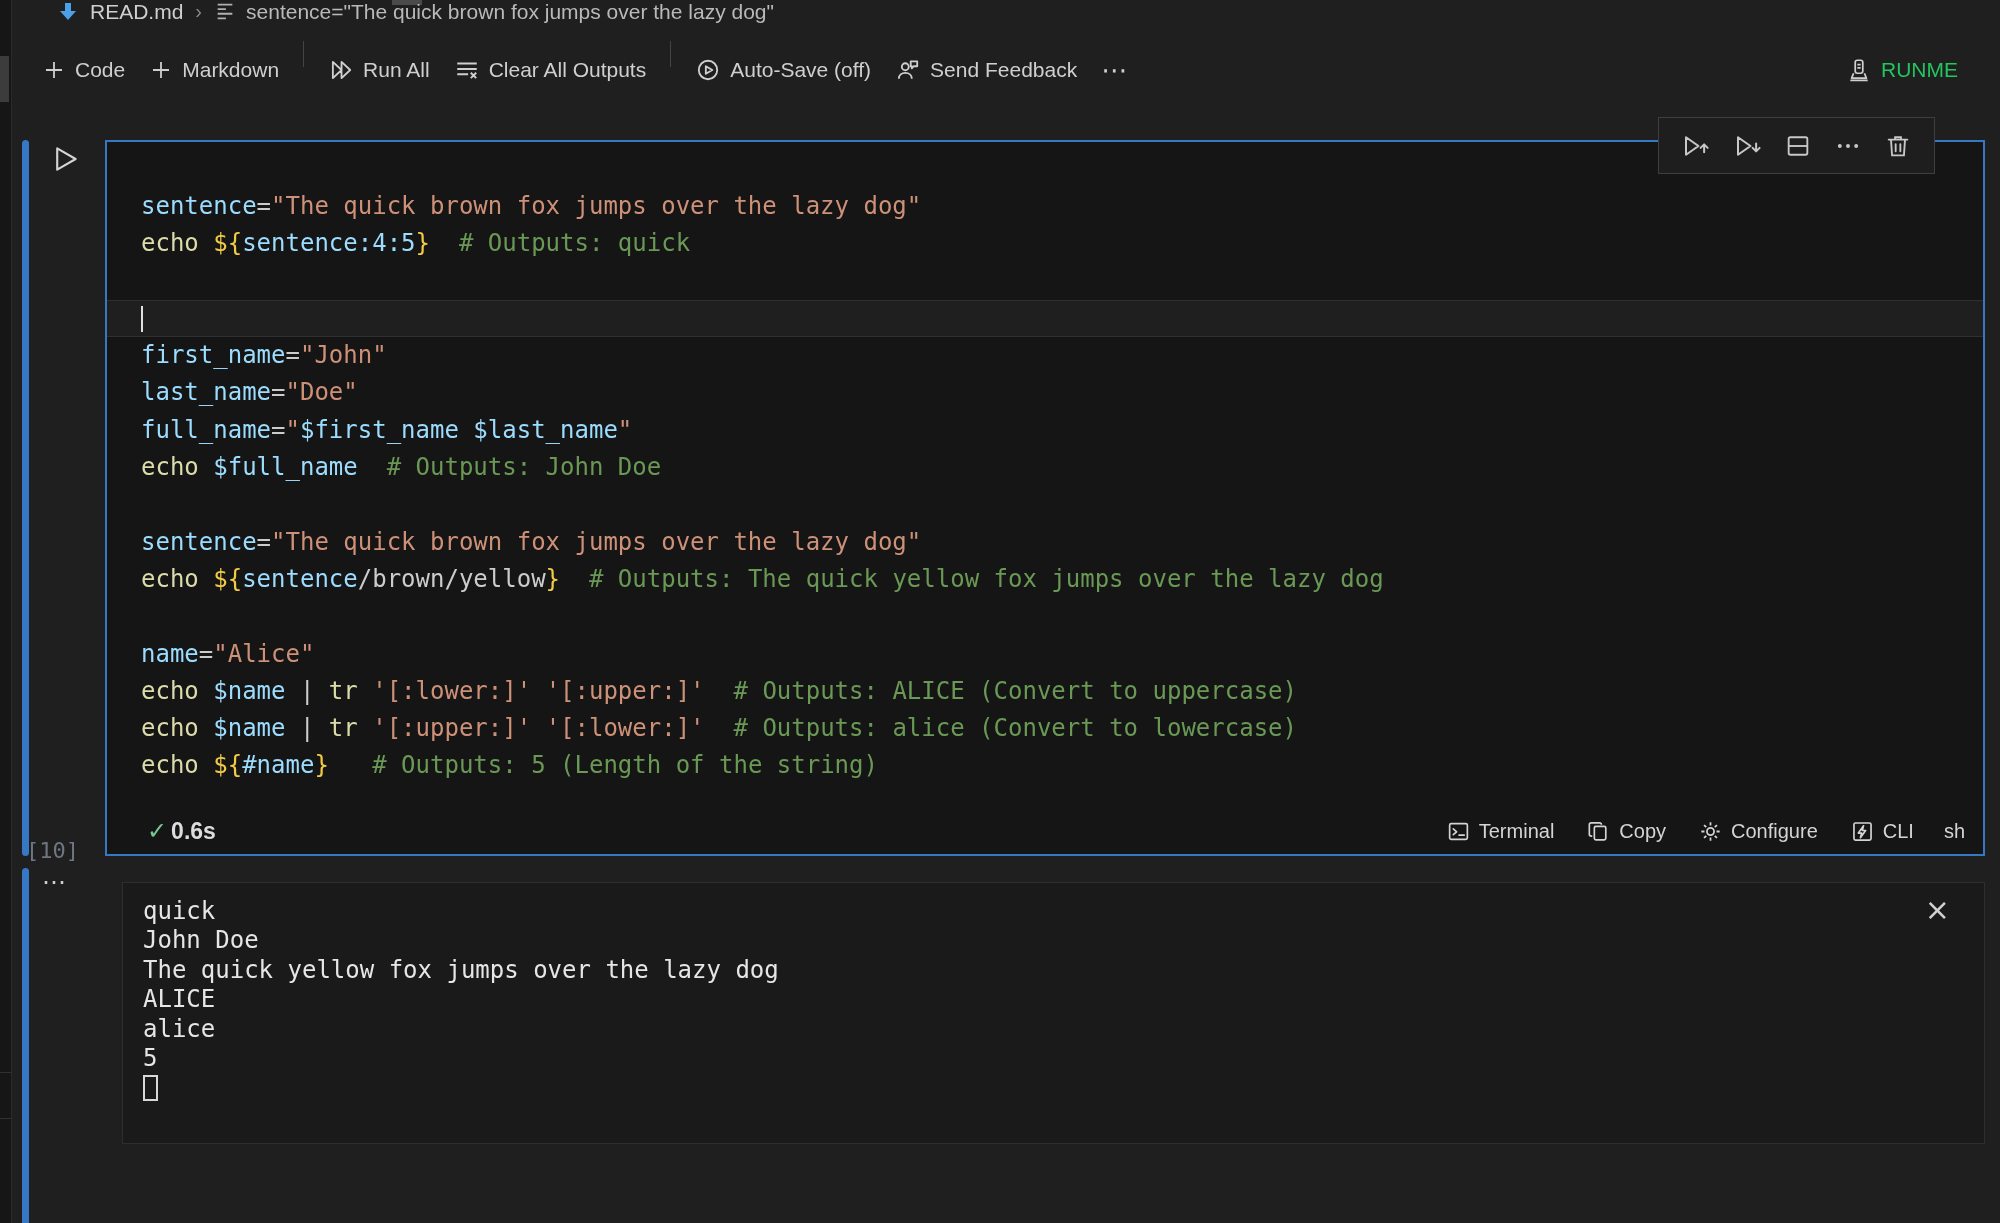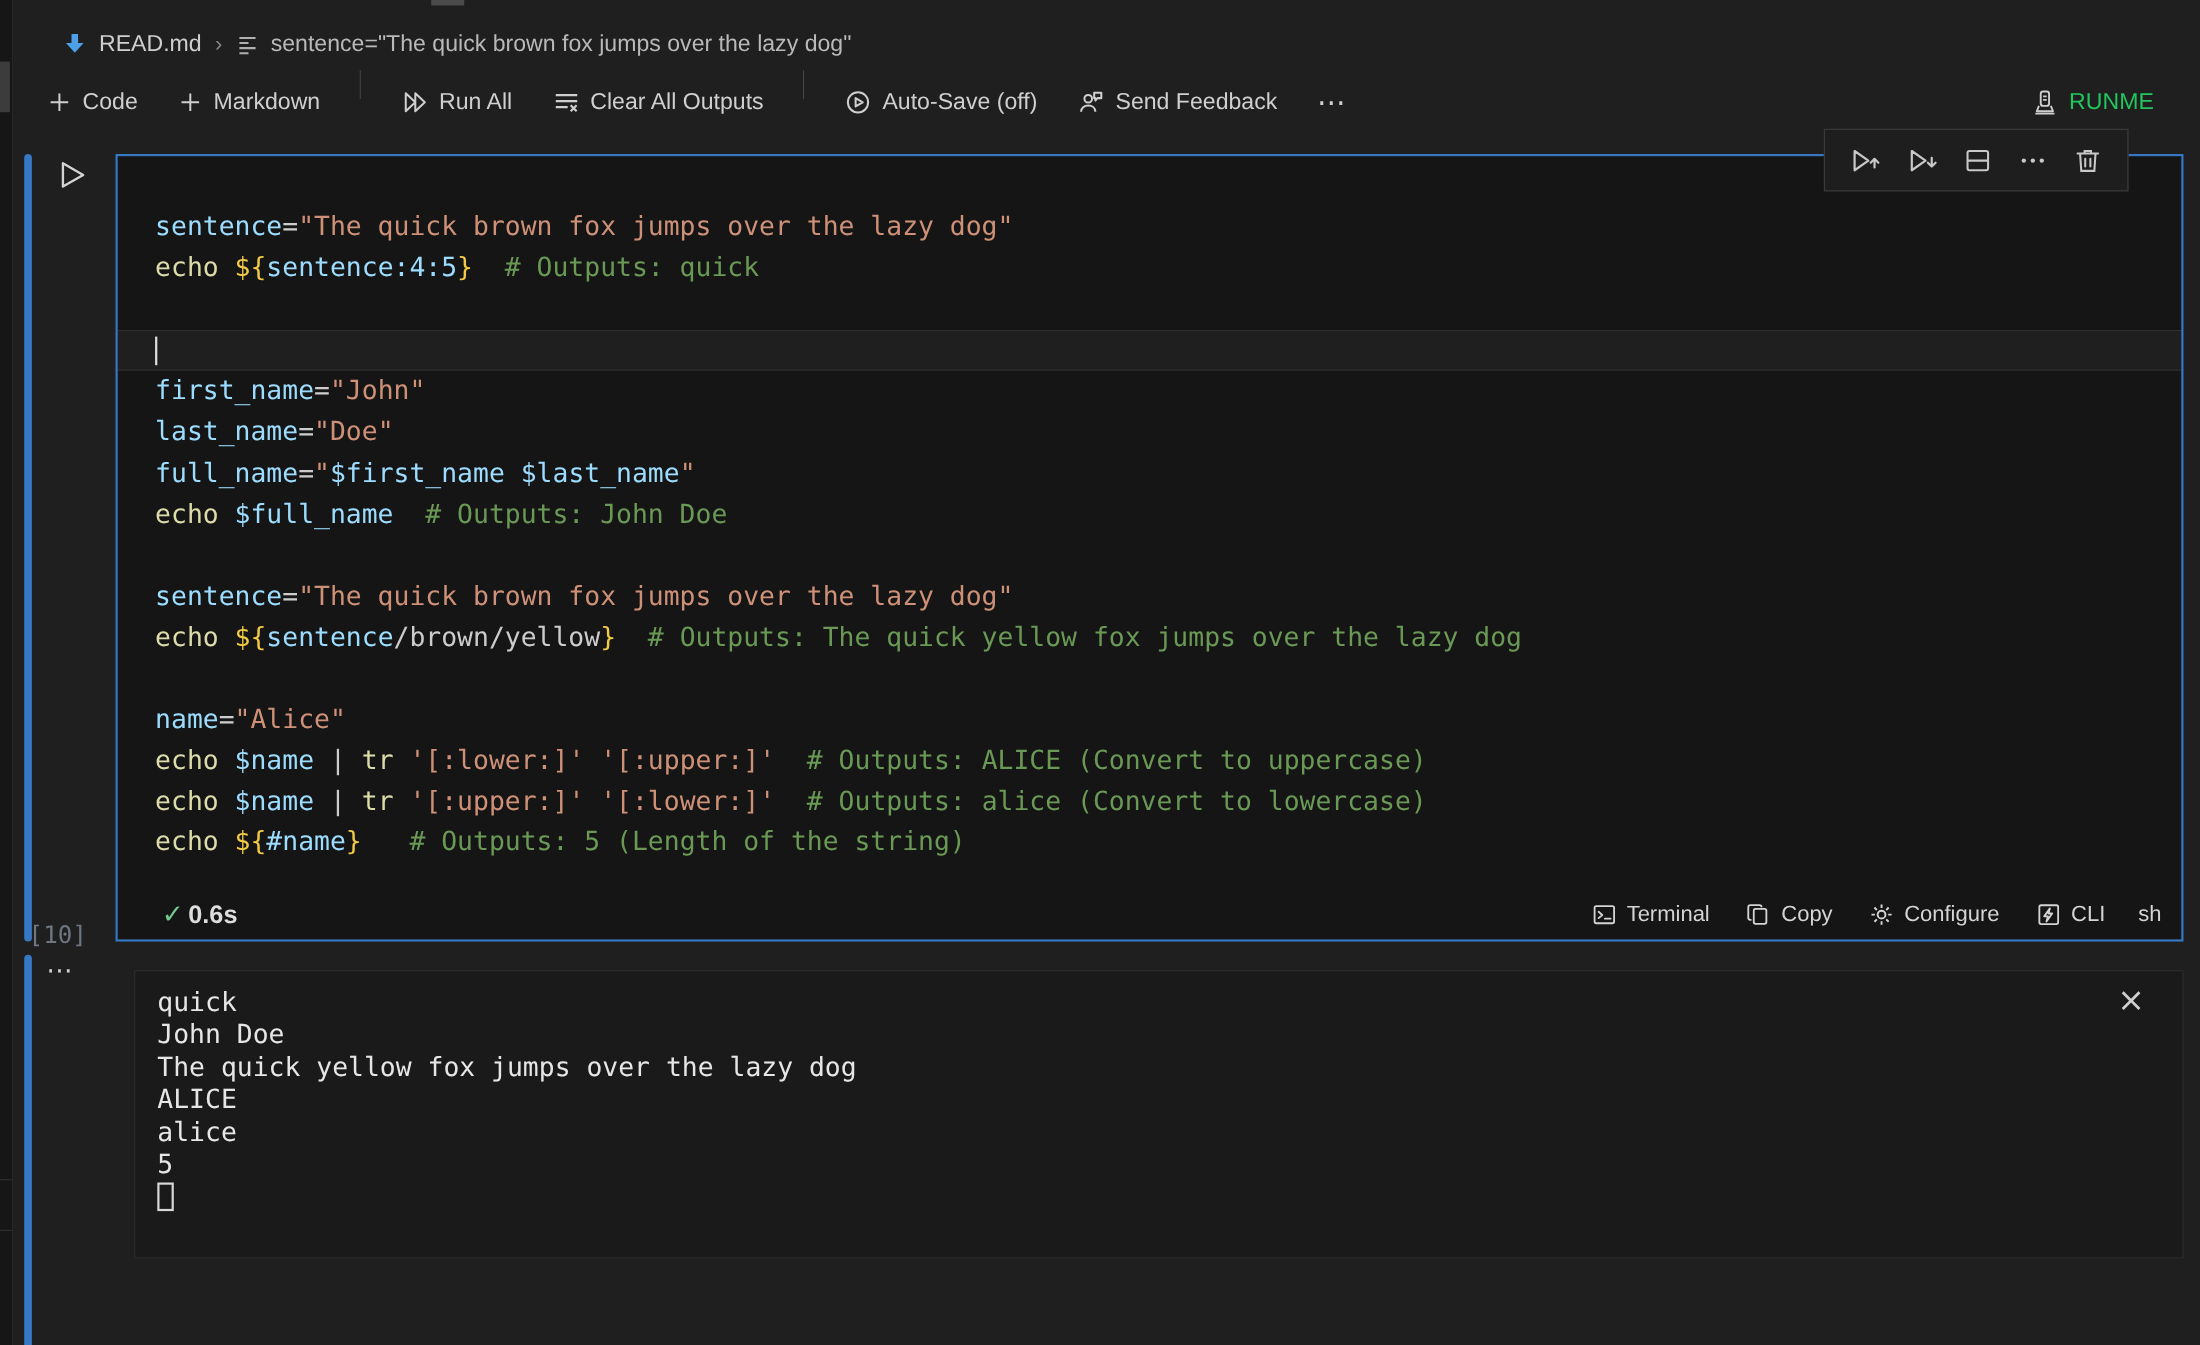--- a/index.html
+++ b/index.html
@@ -13,27 +13,27 @@
   }
   svg { display:block; }
 
   
   .left-strip { position:absolute; left:0; top:0; width:12px; height:1223px; background:#161616; border-right:1px solid #2a2a2a; }
   .strip-hl { position:absolute; left:0; top:56px; width:9px; height:46px; background:#3c3c3c; }
   .strip-line { position:absolute; left:0; width:12px; height:1px; background:#303030; }
   .tab-notch { position:absolute; left:392px; top:0; width:30px; height:5px; background:#4a4a4a; }
 
   
-  .breadcrumb { position:absolute; left:12px; top:0; right:0; height:52px; display:flex; align-items:flex-end; padding-left:44px; gap:10px; font-size:21px; color:#c3c3c3; }
+  .breadcrumb { position:absolute; left:12px; top:0; right:0; height:52px; display:flex; align-items:flex-start; padding-left:44px; gap:10px; font-size:21px; color:#c3c3c3; }
   .breadcrumb .file { color:#cfcfcf; }
   .breadcrumb .sep { color:#8a8a8a; font-size:20px; padding:0 2px; }
   .breadcrumb .cell-label { color:#b9b9b9; }
 
   
-  .toolbar { position:absolute; left:12px; top:64px; right:0; height:58px; display:flex; padding:0 28px 0 30px; gap:36px; font-size:21px; }
+  .toolbar { position:absolute; left:12px; top:41px; right:0; height:58px; display:flex; padding:0 28px 0 30px; gap:24px; font-size:21px; }
   .tb-btn { display:flex; align-items:center; gap:9px; color:#cfcfcf; cursor:pointer; white-space:nowrap; }
   .tb-divider { width:1px; height:26px; background:#444444; }
   .tb-spacer { flex:1; }
   .runme-badge { display:flex; align-items:center; gap:9px; color:#22c55e; margin-right:14px; }
 
   
   .focus-bar { position:absolute; left:22px; width:7px; background:#3678c3; border-radius:4px; }
   .focus-bar.top { top:140px; height:716px; }
   .focus-bar.bottom { top:868px; height:355px; border-radius:4px 4px 0 0; }
   .run-cell { position:absolute; left:48px; top:142px; color:#d4d4d4; cursor:pointer; }

